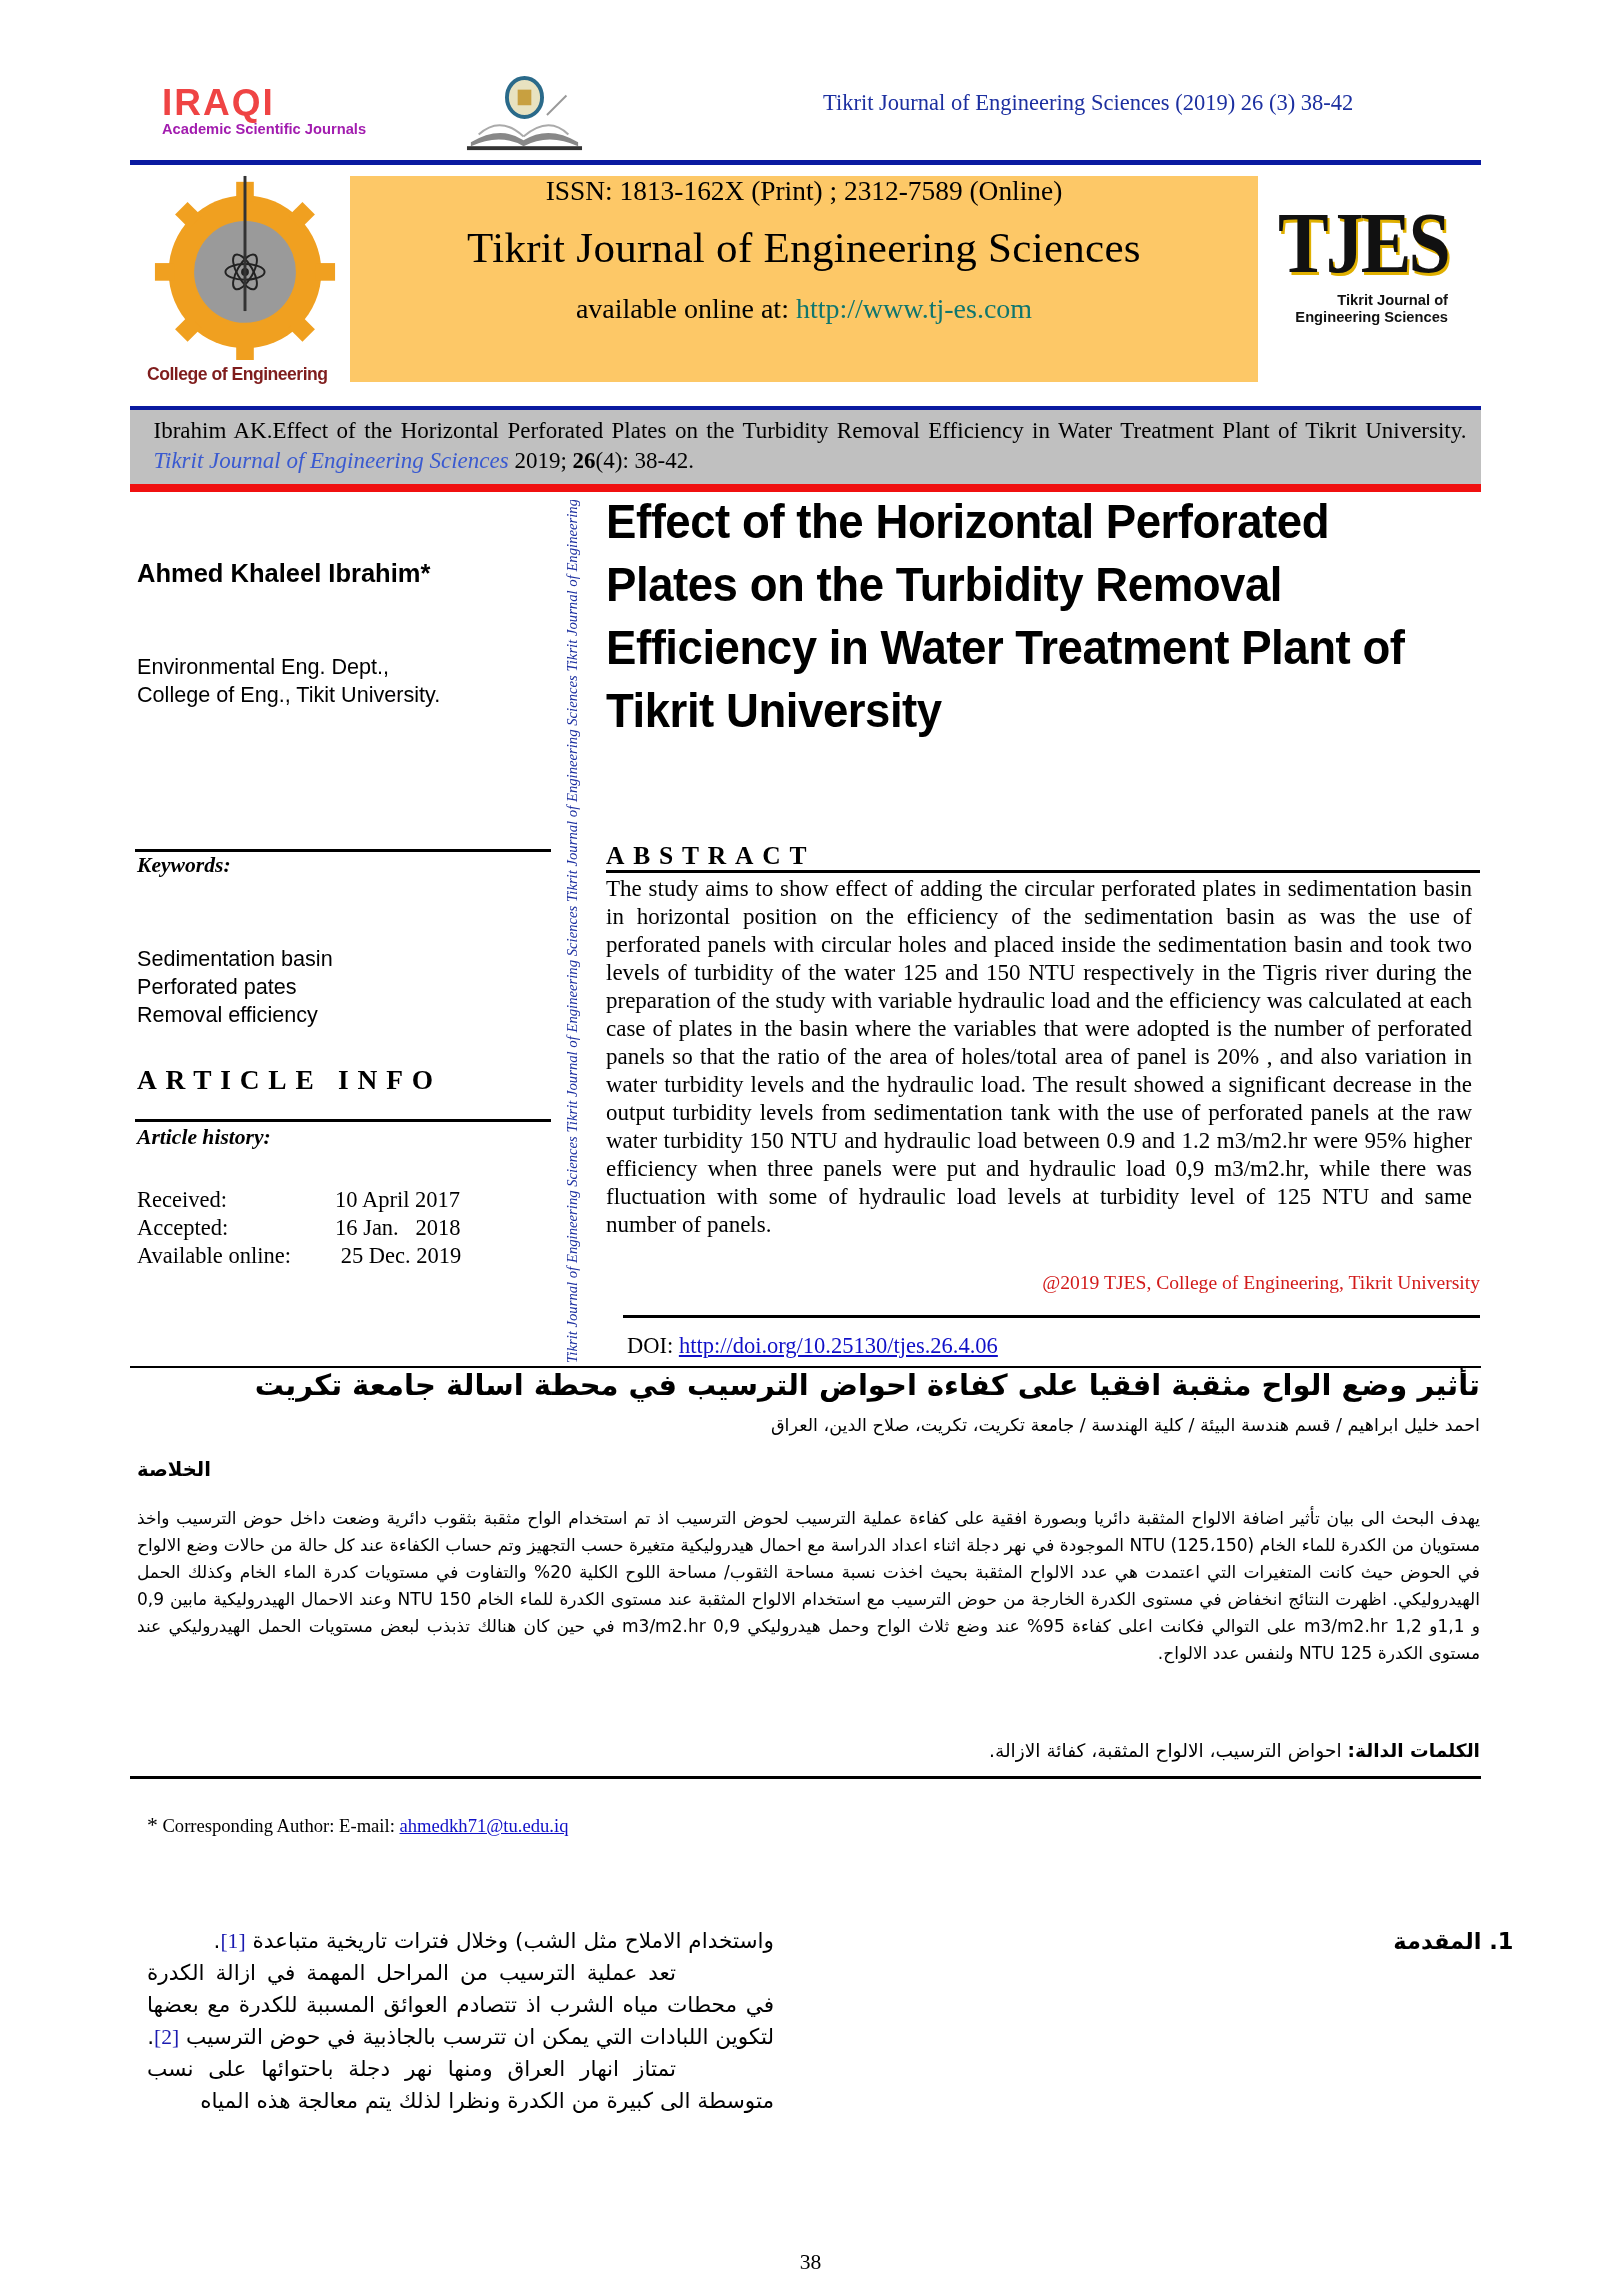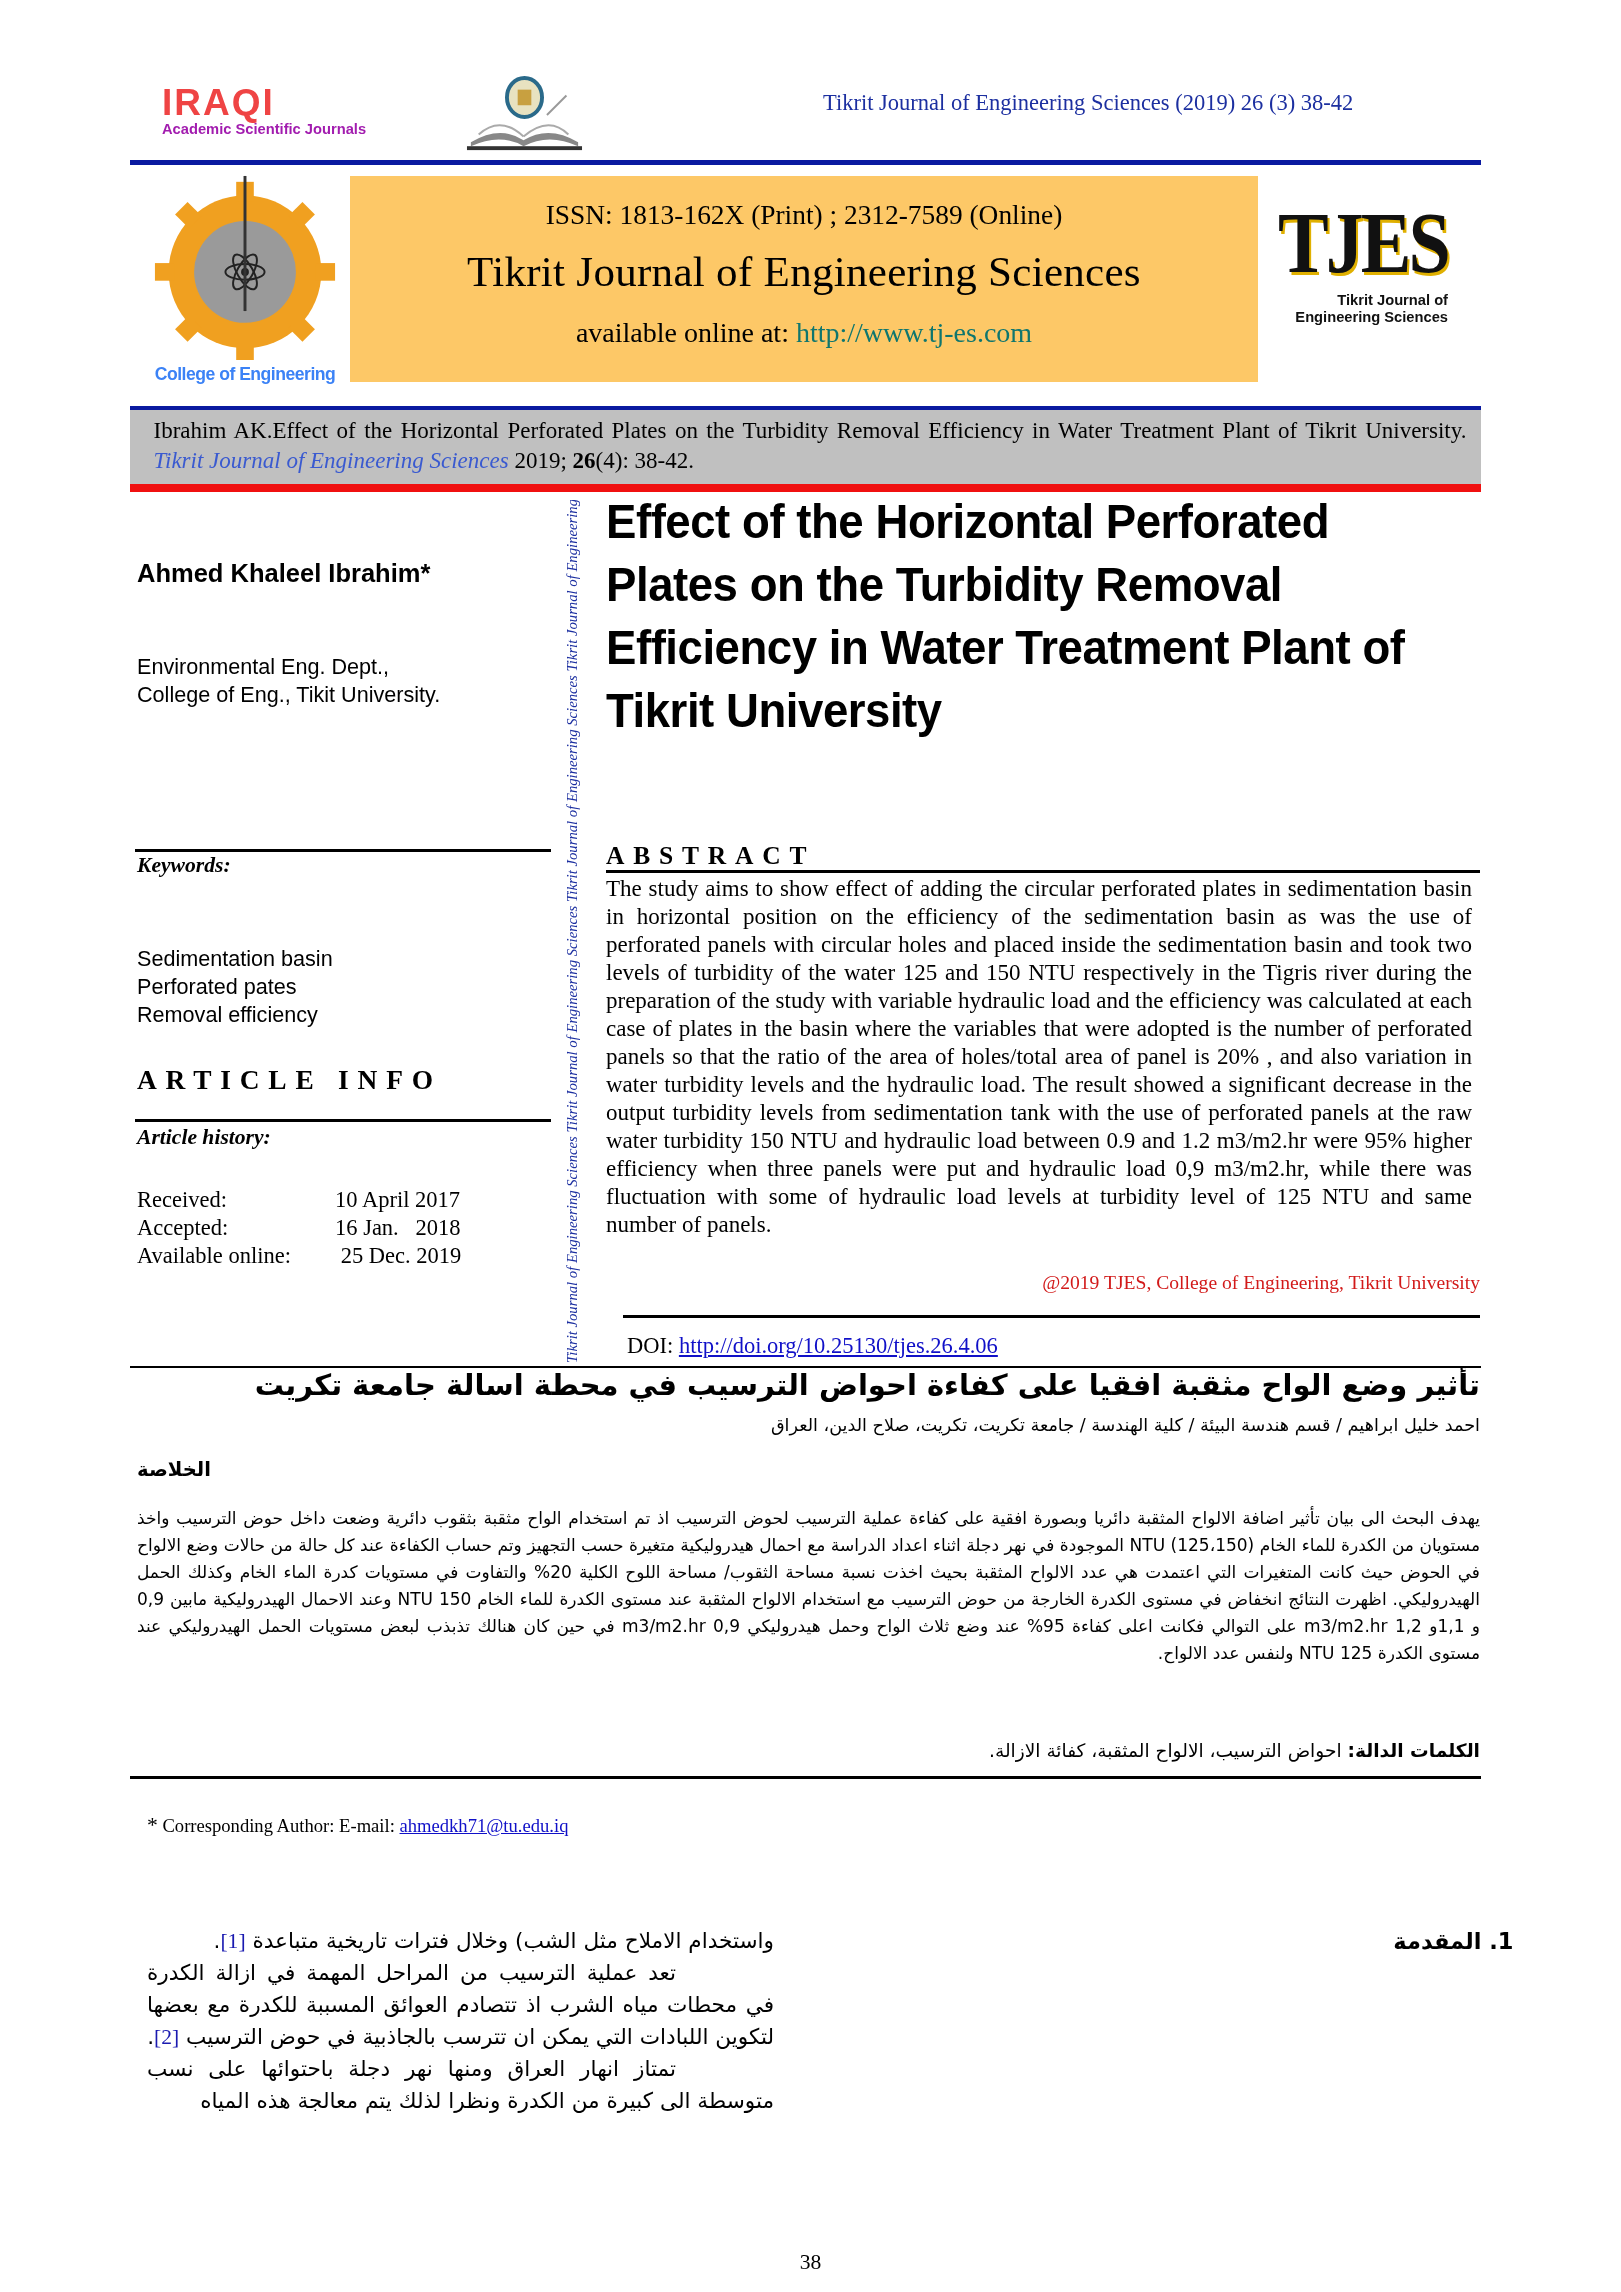--- a/index.html
+++ b/index.html
@@ -8,23 +8,23 @@
 
   
   .iraqi-logo { left: 162px; top: 84px; width: 284px; height: 59px; }
   .iraqi-word { font-family: "Liberation Sans", sans-serif; font-weight: bold; font-size: 37px; color: #ef4444; letter-spacing: 2px; line-height: 37px; }
   .iraqi-sub { font-family: "Liberation Sans", sans-serif; font-weight: bold; font-size: 14.7px; color: #a21caf; line-height: 17.6px; }
   .book-logo { left: 461px; top: 76px; width: 127px; height: 78px; }
   .running-head { left: 823px; top: 90px; font-size: 22.5px; color: #1c2fa0; white-space: nowrap; }
   .rule-blue { left: 130px; width: 1351px; height: 4.9px; background: #0a1aa0; }
 
   .college-logo { left: 147px; top: 174px; width: 196px; height: 218px; }
-  .college-caption { font-family: "Liberation Sans", sans-serif; font-weight: bold; font-size: 17.6px; color: #3b82f6; letter-spacing: -0.5px; text-align: center; }
+  .college-caption { font-family: "Liberation Sans", sans-serif; font-weight: bold; font-size: 17.6px; color: #7f1d1d; letter-spacing: -0.5px; }
   .banner { left: 350px; top: 176px; width: 908px; height: 206px; background: #fdc867; text-align: center; }
-  .banner-issn { font-size: 27.4px; margin-top: 24px; }
+  .banner-issn { font-size: 27.4px; margin-top: 0; }
   .banner-title { font-size: 43px; margin-top: 15.7px; letter-spacing: 0.3px; }
   .banner-online { font-size: 28px; margin-top: 21.6px; }
   .banner-online a { color: #0f766e; }
 
   .tjes-logo { left: 1262px; top: 210px; width: 186px; height: 147px; text-align: right; }
   .tjes-word { font-family: "Liberation Serif", serif; font-weight: bold; font-size: 76px; line-height: 76px; letter-spacing: -2.9px; color: #111; text-shadow: 2px 2px 0 #e0b000; transform: scaleY(1.15); transform-origin: bottom; }
   .tjes-sub { font-family: "Liberation Sans", sans-serif; font-weight: bold; font-size: 14.7px; line-height: 16.7px; color: #111; margin-top: 5.9px; }
 
   .citation-box { left: 130px; top: 406px; width: 1351px; height: 74px; background: #c0c0c0; border-top: 4.9px solid #0a1aa0; border-bottom: 8.8px solid #f01010; }
   .citation-text { position: absolute; left: 23.5px; top: 5.9px; width: 1313px; font-size: 23px; line-height: 30px; text-align: justify; }

